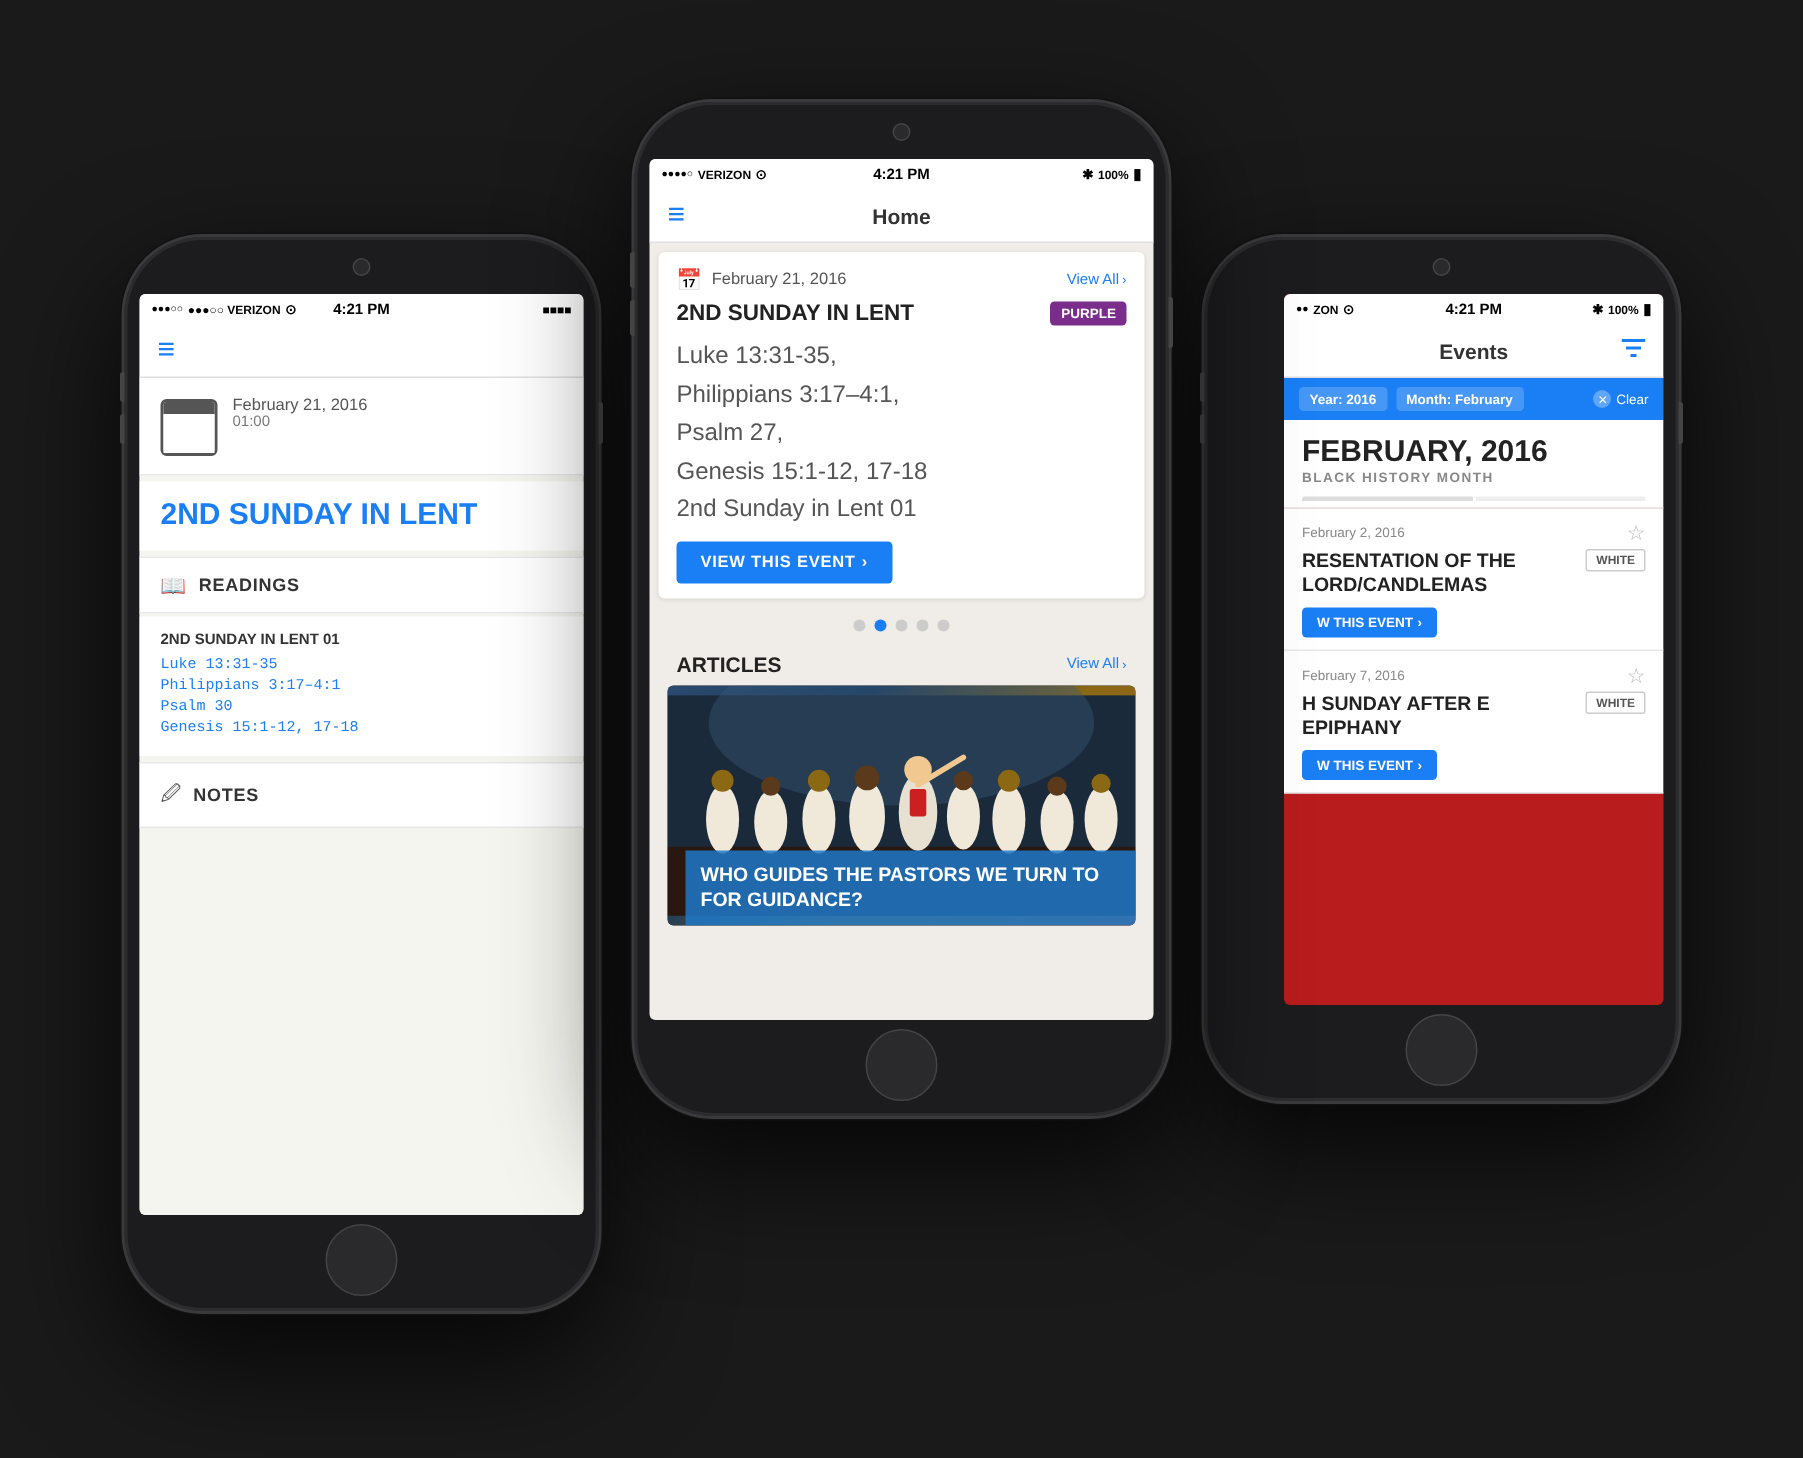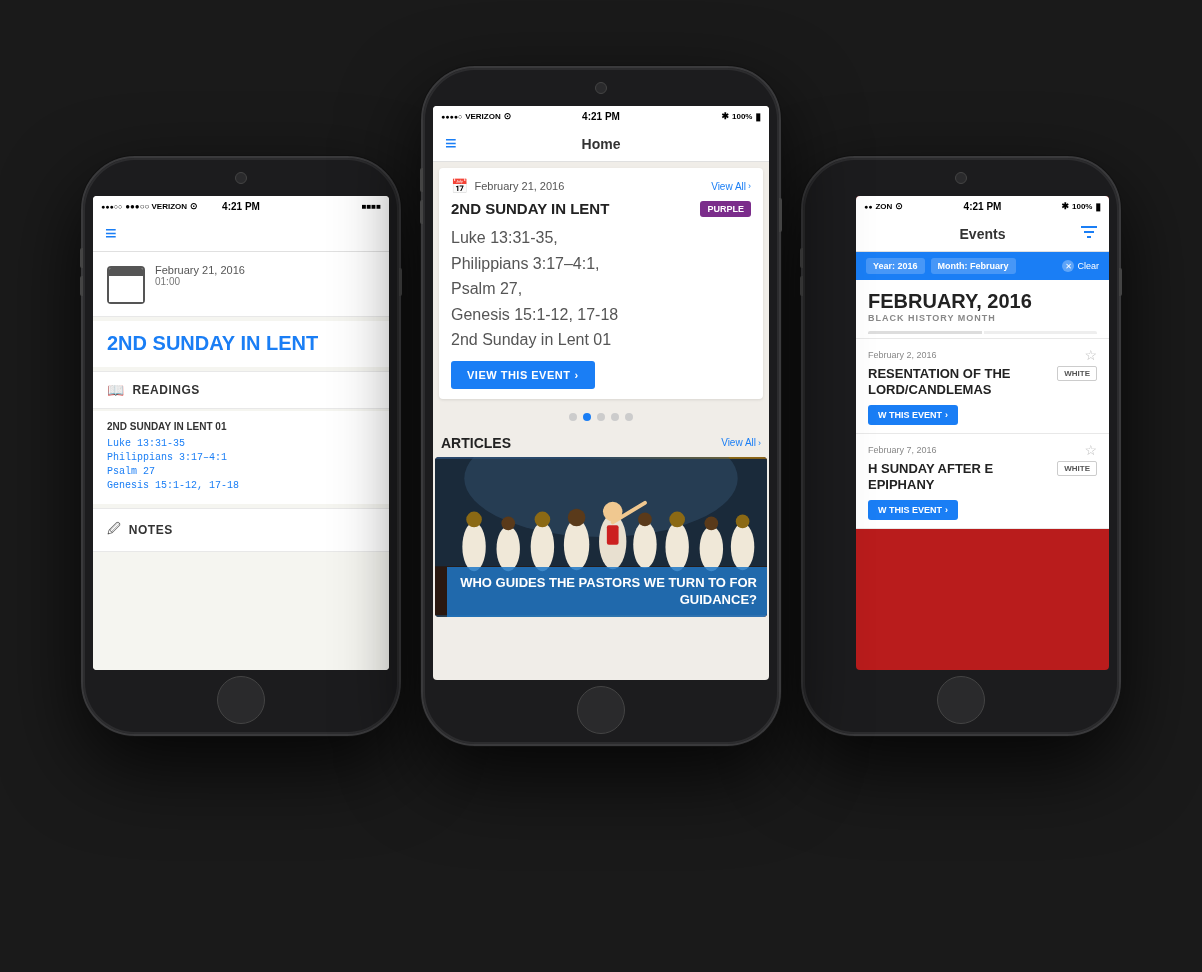--- a/index.html
+++ b/index.html
@@ -29,21 +29,21 @@
       border-radius: 54px;
       border: 2px solid #3a3a3c;
       box-shadow:
         0 0 0 1px #111,
         inset 0 0 0 2px #2c2c2e,
         0 30px 80px rgba(0,0,0,0.8);
     }
 
     .phone-left {
       width: 320px;
-      height: 580px;
+      height: 720px;
       left: 30px;
       top: 120px;
       z-index: 1;
     }
 
     .phone-center {
       width: 360px;
       height: 680px;
       left: 50%;
       transform: translateX(-50%);
@@ -279,21 +279,21 @@
 
     .dots-indicator {
       display: flex;
       justify-content: center;
       gap: 6px;
       padding: 8px 0 6px;
     }
     .dot { width: 8px; height: 8px; border-radius: 50%; background: #ccc; }
     .dot.active { background: #1a7ef5; }
 
-    .articles-section { padding: 4px 2px 0; text-align: right; }
+    .articles-section { padding: 4px 12px 0; }
     .articles-header {
       display: flex;
       align-items: center;
       justify-content: space-between;
       padding: 4px 6px 6px;
     }
     .articles-title { font-size: 14px; font-weight: 700; color: #222; }
 
     .article-card {
       position: relative;
@@ -463,21 +463,21 @@
           <div class="event-title-blue">2ND SUNDAY IN LENT</div>
         </div>
         <div class="section-header">
           <span class="section-icon">📖</span>
           <span class="section-title">READINGS</span>
         </div>
         <div class="readings-content">
           <div class="readings-subtitle">2ND SUNDAY IN LENT 01</div>
           <a class="reading-link">Luke 13:31-35</a>
           <a class="reading-link">Philippians 3:17–4:1</a>
-          <a class="reading-link">Psalm 27</a>
+          <a class="reading-link">Psalm 30</a>
           <a class="reading-link">Genesis 15:1-12, 17-18</a>
         </div>
         <div class="notes-section section-header">
           <span class="notes-icon">🖉</span>
           <span class="section-title">NOTES</span>
         </div>
       </div>
     </div>
   </div>
 

